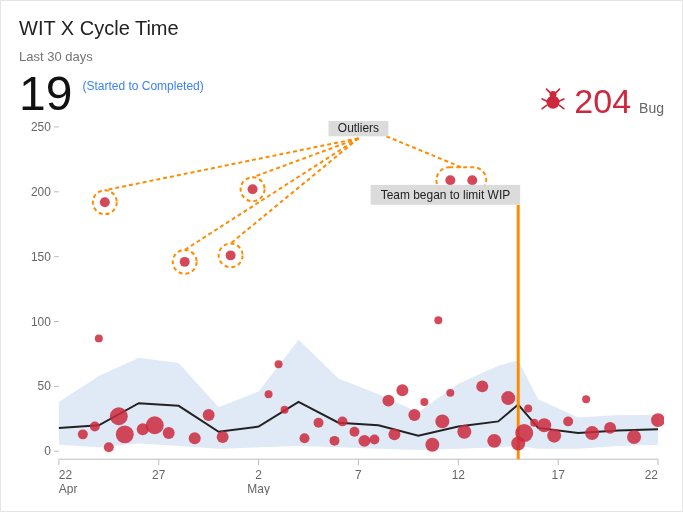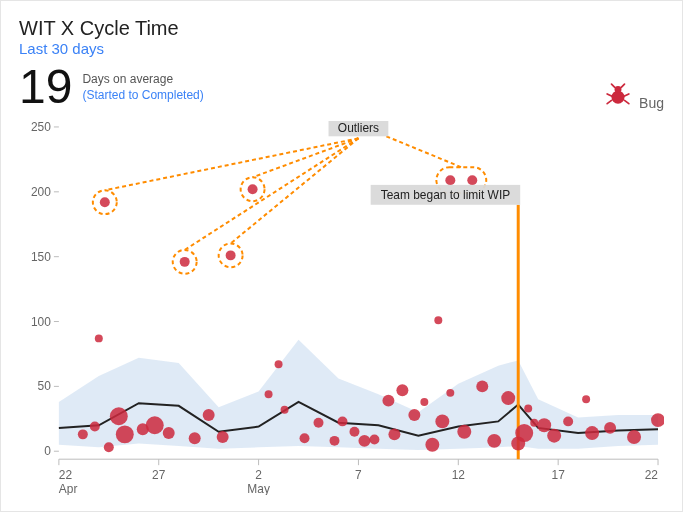--- a/index.html
+++ b/index.html
@@ -1,18 +1,18 @@
 <!DOCTYPE html>
 <html><head>
 <meta charset="utf-8">
 <style>
   html,body{margin:0;padding:0;font-family:"Segoe UI","Segoe UI Light",Arial,sans-serif;background:#fff;color:#333;}
   .card{box-sizing:border-box;width:683px;height:512px;border:1px solid #e5e5e5;background:#fff;padding:16px 18px 12px 18px;position:relative;}
   .title{font-size:20px;font-weight:400;color:#222;margin:0;}
-  .subtitle{font-size:15px;color:#3b82f6;margin-top:0;}
+  .subtitle{font-size:13px;color:#737373;margin-top:9px;}
   .header-row{display:flex;align-items:flex-end;justify-content:space-between;margin-top:6px;}
   .avg-block{display:flex;align-items:flex-start;gap:10px;}
   .avg-number{font-size:48px;font-weight:300;color:#111;line-height:1;}
   .avg-caption{font-size:12px;color:#555;margin-top:8px;line-height:1.35;}
   .avg-caption .dim{color:#3b82f6;}
   .bug-block{display:flex;align-items:baseline;gap:8px;margin-top:4px;}
   .bug-count{font-size:34px;font-weight:400;color:#CC293D;line-height:1;}
   .bug-label{font-size:14px;color:#666;}
   .bug-icon{width:26px;height:26px;}
   .chart-wrap{position:absolute;left:18px;right:18px;top:120px;bottom:16px;}
@@ -32,39 +32,39 @@
 <body>
 
 <div class="card">
   <div class="title">WIT X Cycle Time</div>
   <div class="subtitle">Last 30 days</div>
 
   <div class="header-row">
     <div class="avg-block">
       <div class="avg-number">19</div>
       <div class="avg-caption">
-        <div>Days on average</div>
         <div class="dim">(Started to Completed)</div>
       </div>
     </div>
     <div class="bug-block">
       <svg class="bug-icon" viewBox="0 0 24 24">
         <g fill="#CC293D">
           <circle cx="12" cy="14" r="6"></circle>
           <circle cx="12" cy="7" r="3.2"></circle>
         </g>
         <g stroke="#CC293D" stroke-width="1.6" stroke-linecap="round" fill="none">
           <path d="M9 5 L6 2"></path>
             <path d="M15 5 L18 2"></path>
           <path d="M6 13 L2 11"></path>
             <path d="M18 13 L22 11"></path>
           <path d="M6 17 L2 20"></path>
             <path d="M18 17 L22 20"></path>
         </g>
       </svg>
+      <div class="bug-count">204</div>
       <div class="bug-label">Bug</div>
     </div>
   </div>
 
   <div class="chart-wrap">
     <svg class="chart" id="chart" viewBox="0 0 647 376" preserveAspectRatio="none">
         <line x1="35" y1="332" x2="40" y2="332" class="grid-tick"></line>
         <text x="32" y="336" text-anchor="end" class="axis-text">0</text>
         <line x1="35" y1="266.8" x2="40" y2="266.8" class="grid-tick"></line>
         <text x="32" y="270.8" text-anchor="end" class="axis-text">50</text>

